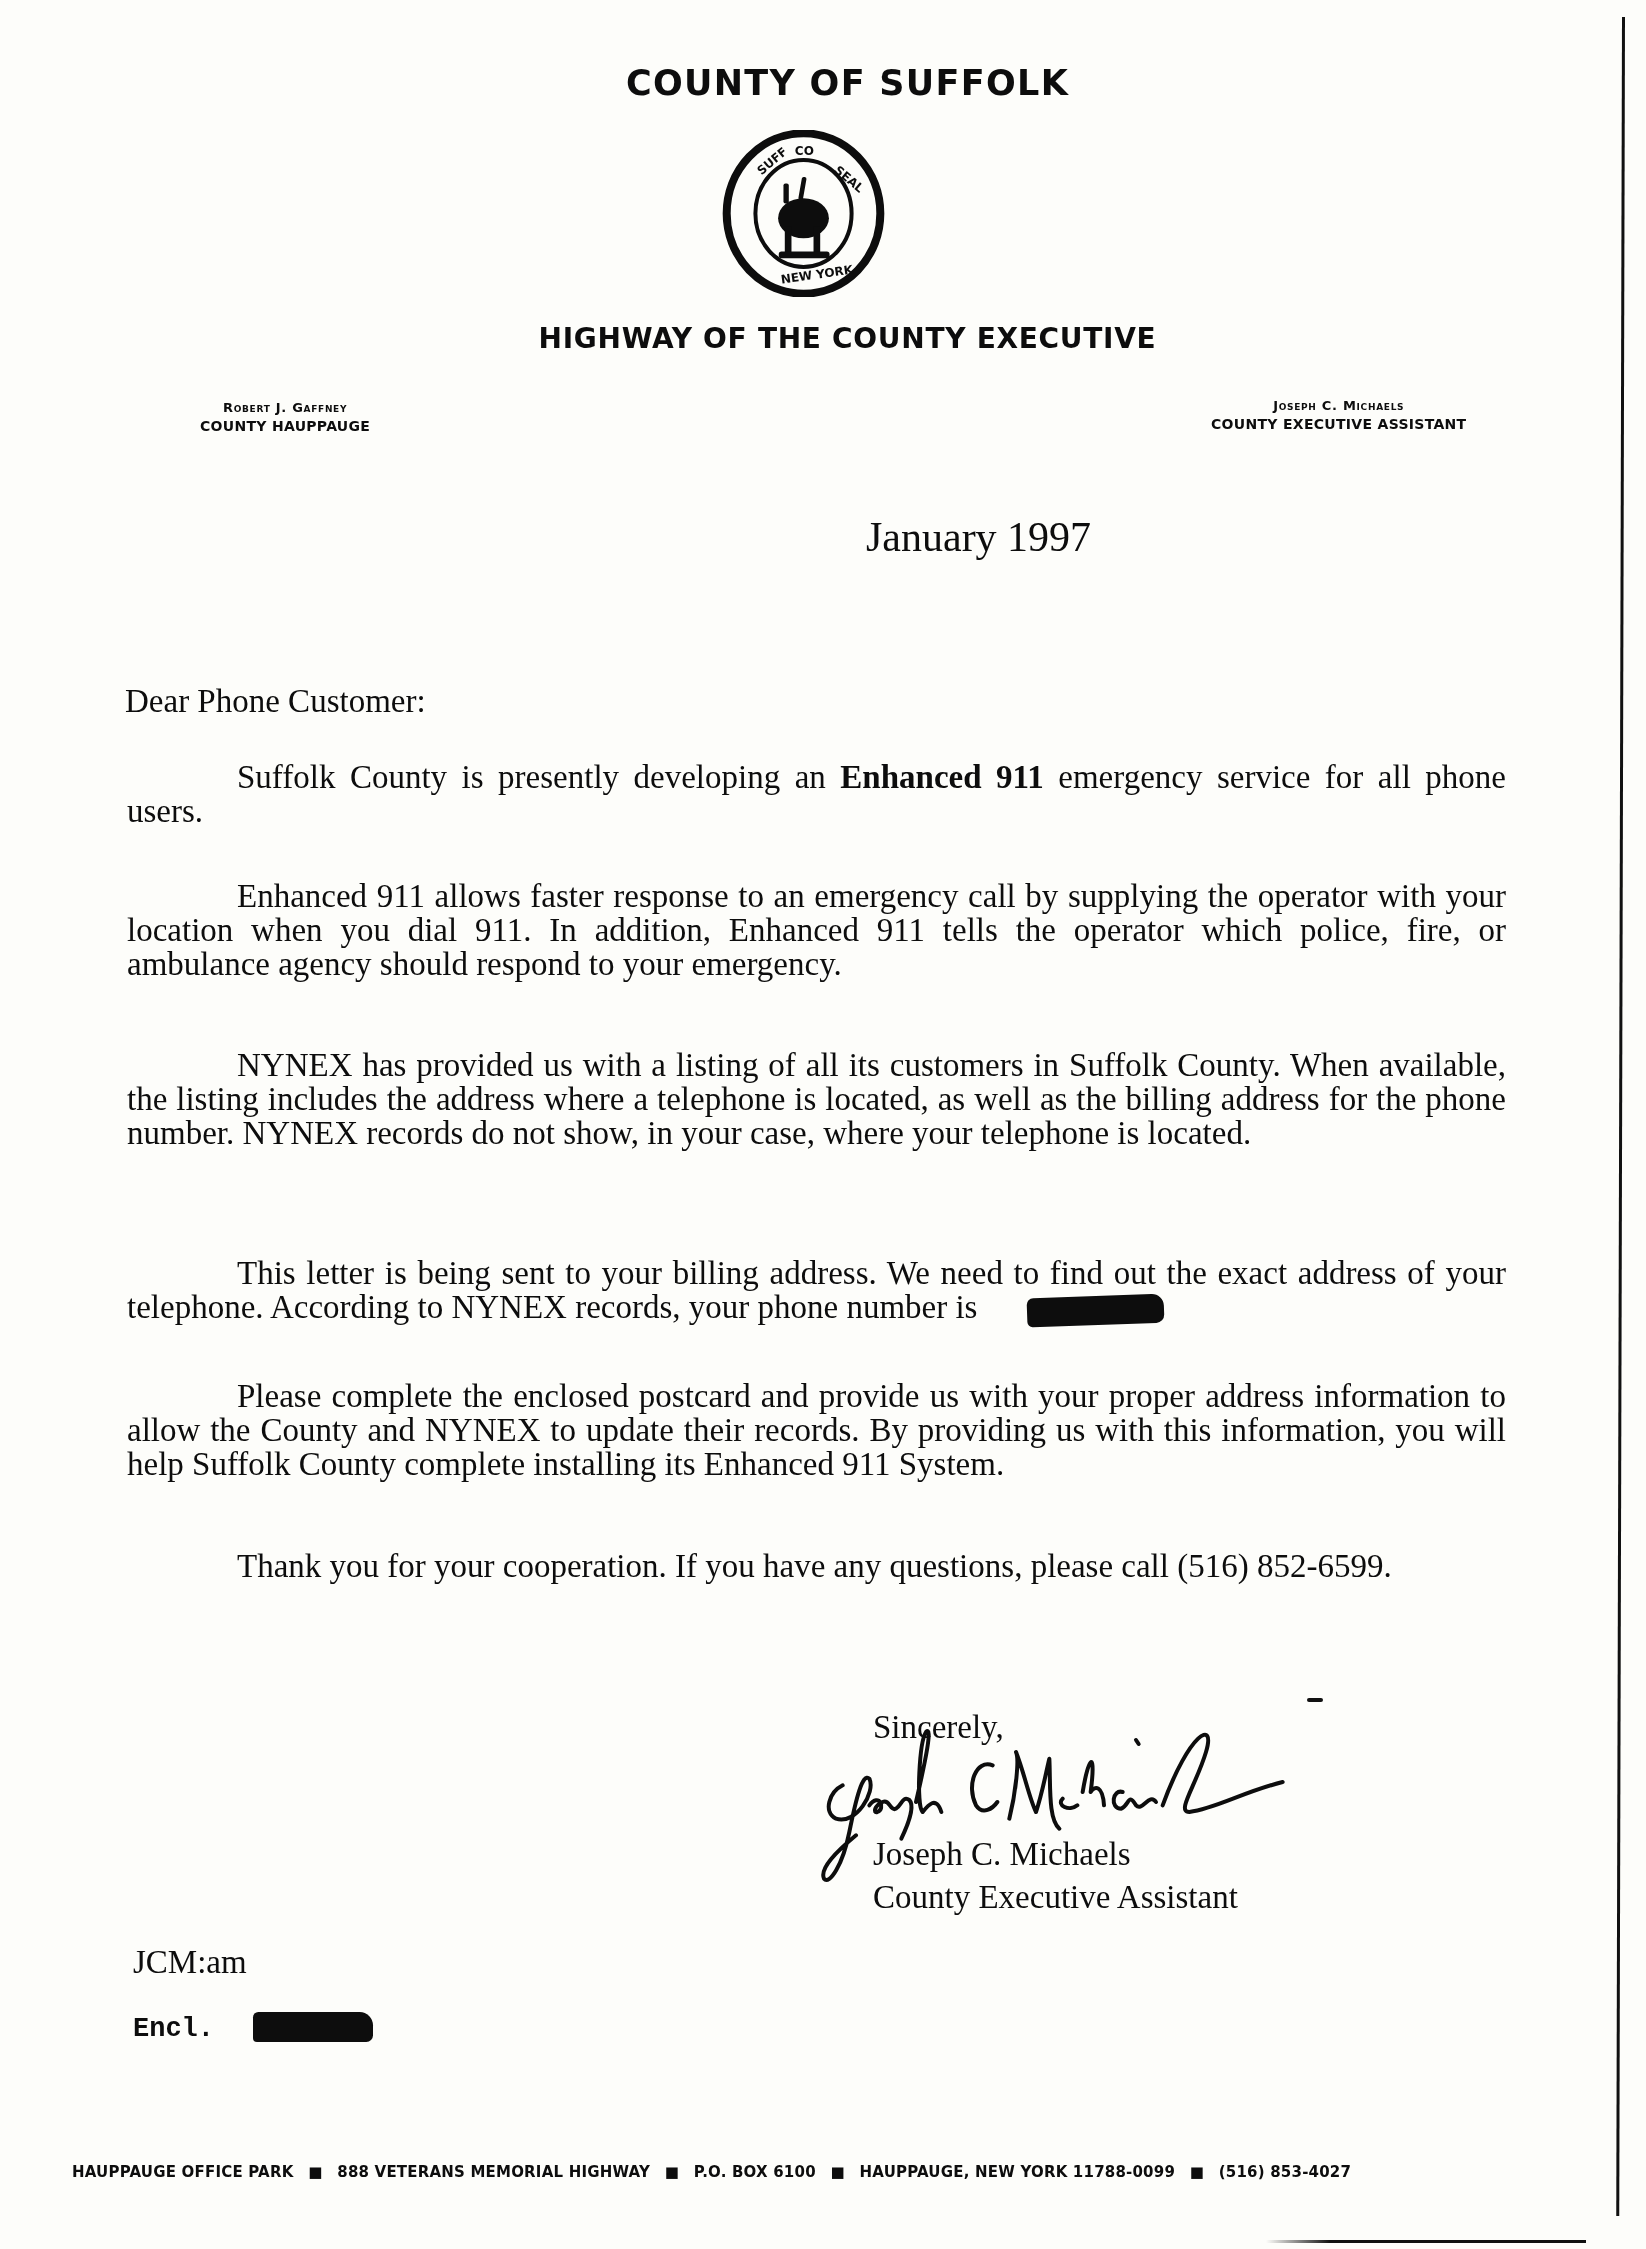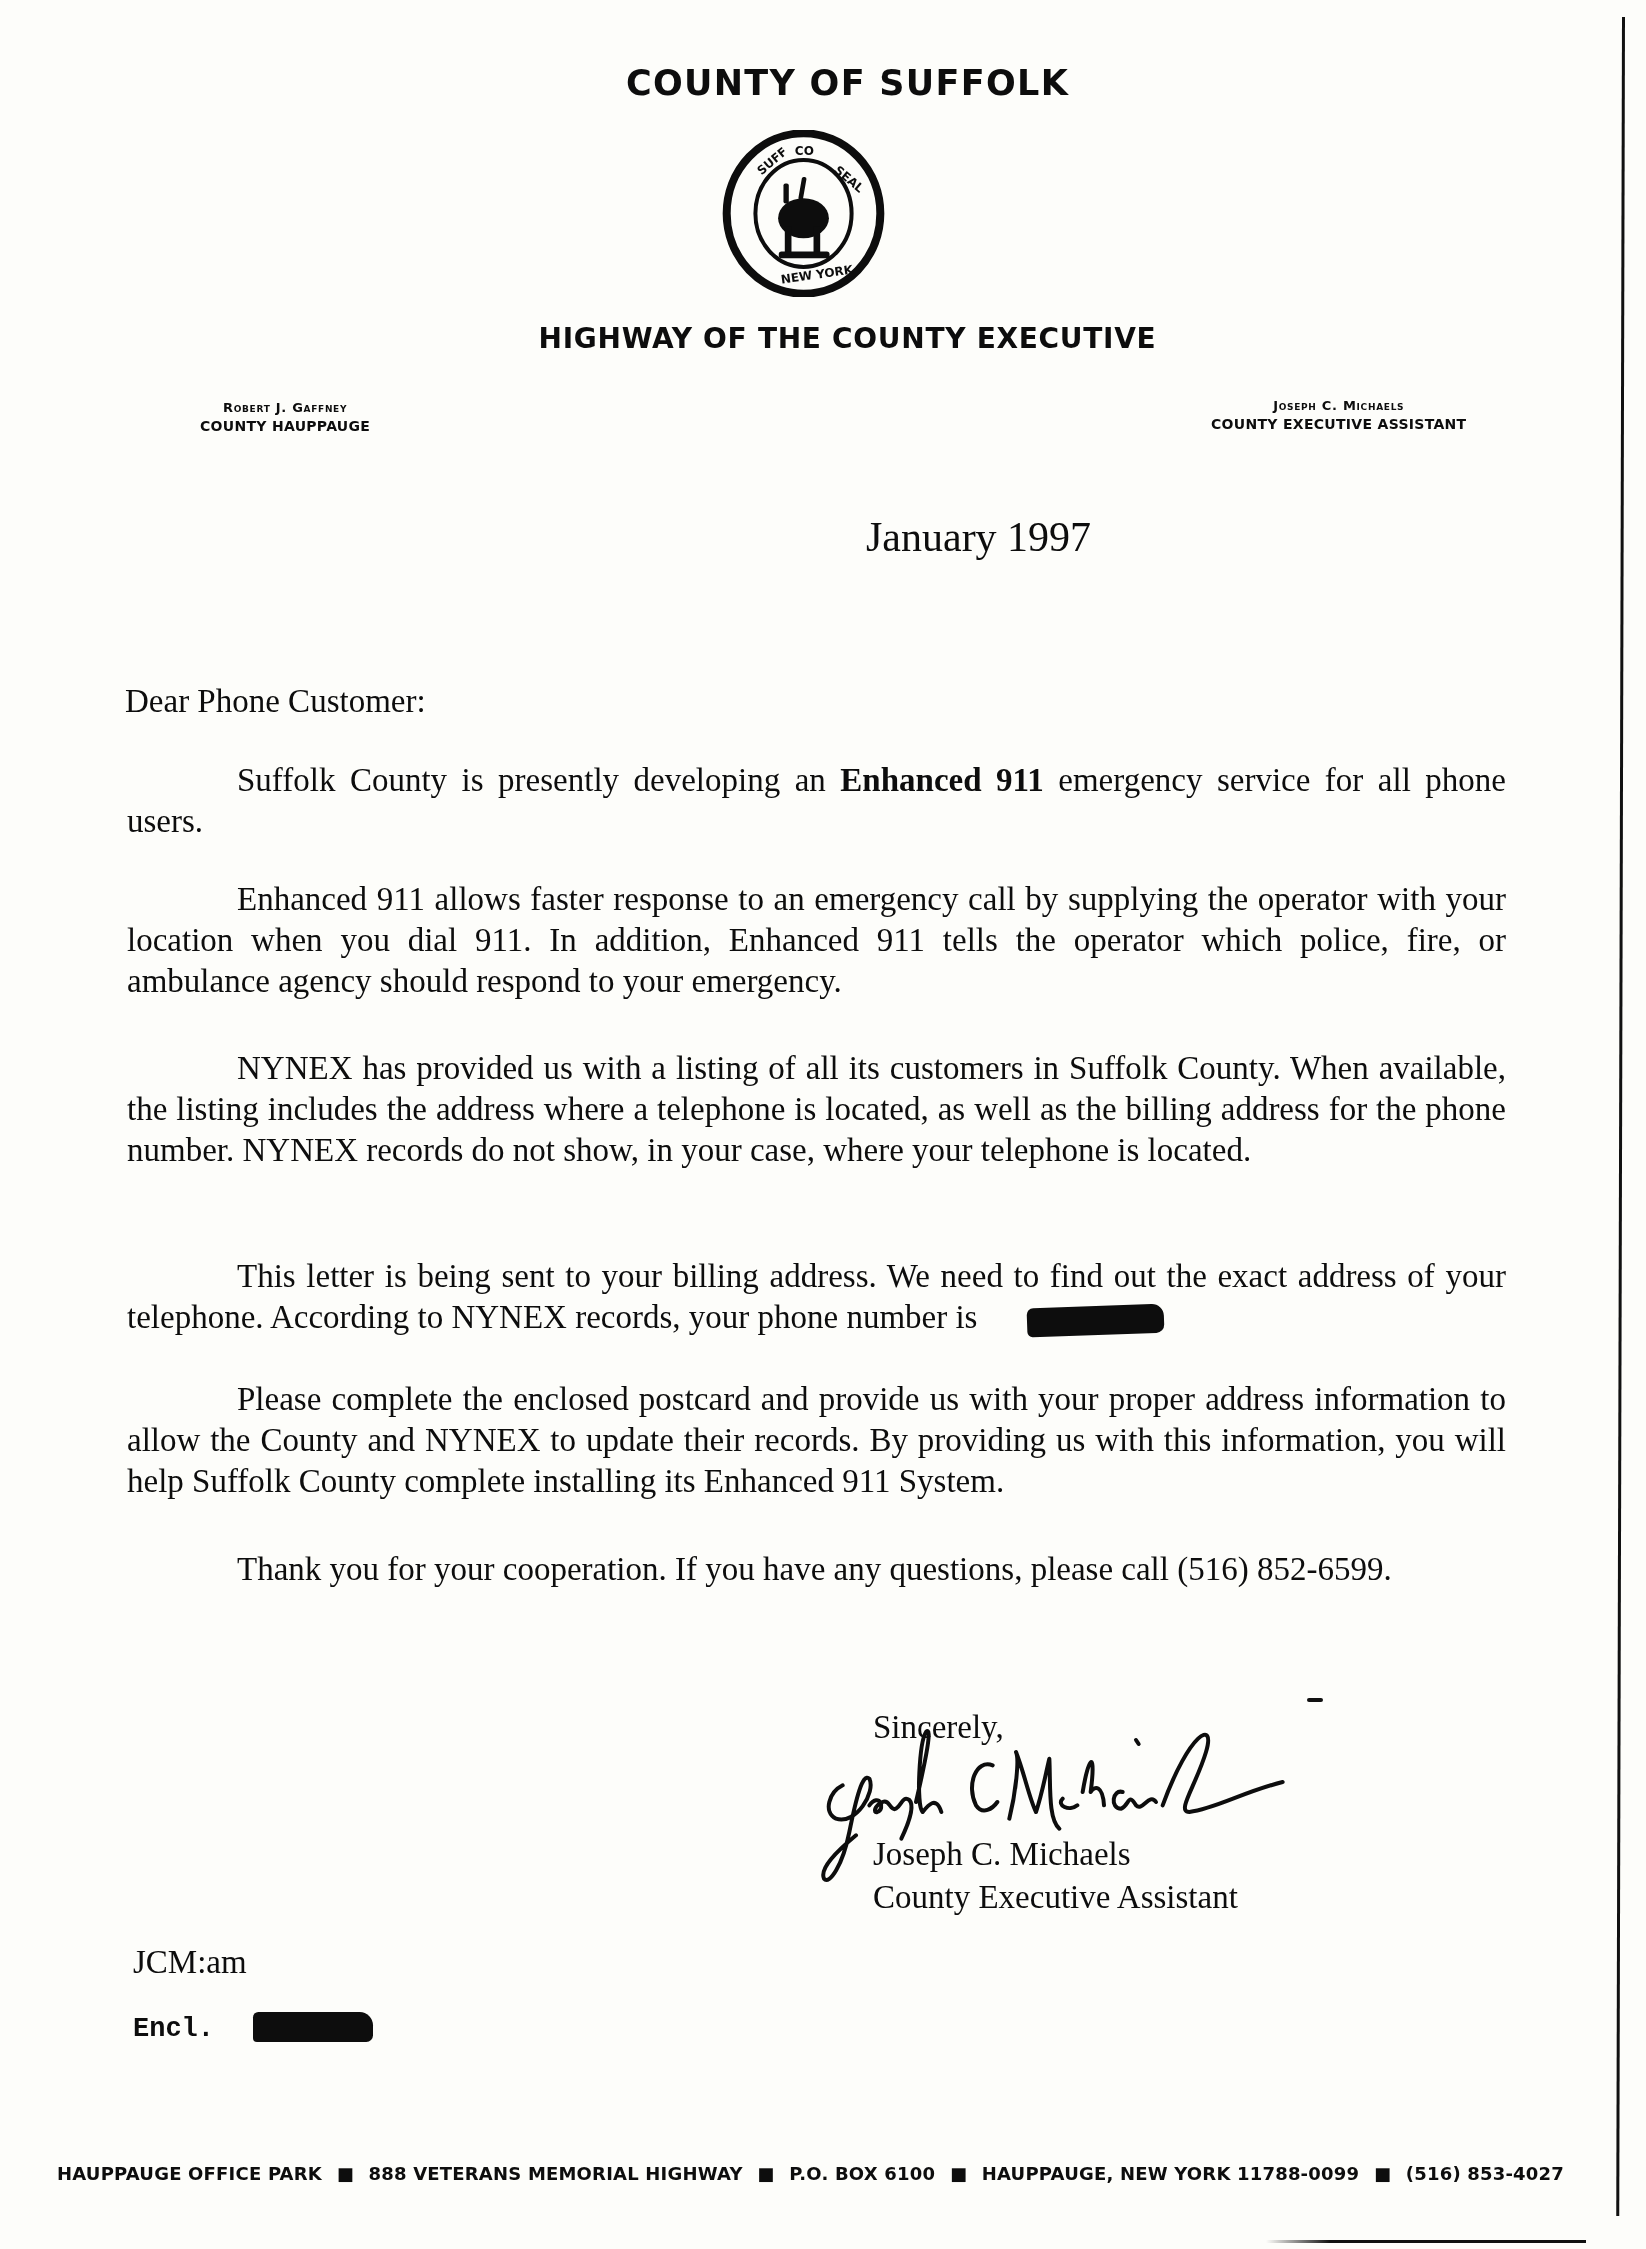--- a/index.html
+++ b/index.html
@@ -16,41 +16,41 @@
   .office-title { position: absolute; left: 0; width: 1599px; top: 322px; text-align: center; font-size: 28px; letter-spacing: 0.7px; }
 
   .exec-left { position: absolute; left: 152px; top: 400px; text-align: center; }
   .exec-right { position: absolute; left: 1163px; top: 398px; text-align: center; }
   .exec-name { font-size: 13px; font-variant: small-caps; letter-spacing: 0.7px; }
   .exec-title { font-size: 14px; letter-spacing: 0.3px; margin-top: 2.7px; }
 
   .date { position: absolute; left: 866px; top: 513px; font-size: 42px; }
   .salutation { position: absolute; left: 125px; top: 683px; font-size: 33px; }
 
-  .body-text { position: absolute; left: 127px; width: 1379px; font-size: 33px; line-height: 41px; text-align: justify; }
+  .body-text { position: absolute; left: 127px; width: 1379px; font-size: 33px; line-height: 34px; text-align: justify; }
   .body-text .indent { display: inline-block; width: 110px; }
   .p1 { top: 760px; }
   .p2 { top: 879px; }
   .p3 { top: 1048px; }
   .p4 { top: 1256px; }
   .p5 { top: 1379px; }
   .p6 { top: 1549px; }
   .redact-phone { display: inline-block; width: 137px; height: 29px; background: #0d0d0d; border-radius: 6.7px 12px 8px 5.3px; vertical-align: middle; margin-left: 50px; transform: rotate(-2deg); }
 
   .closing { position: absolute; left: 873px; top: 1709px; font-size: 33px; }
   .signature { position: absolute; left: 816px; top: 1712px; width: 480px; height: 180px; }
   .signer-name { position: absolute; left: 873px; top: 1836px; font-size: 33px; }
   .signer-title { position: absolute; left: 873px; top: 1879px; font-size: 33px; }
   .stray-mark { position: absolute; left: 1307px; top: 1698px; width: 16px; height: 4px; background: #111; border-radius: 2px; }
 
   .initials { position: absolute; left: 133px; top: 1944px; font-size: 33px; }
   .encl { position: absolute; left: 133px; top: 2014px; font-size: 27px; font-weight: bold; }
   .redact-encl { position: absolute; left: 253px; top: 2012px; width: 120px; height: 30px; background: #0d0d0d; border-radius: 5.3px 13.3px 6.7px 4px; }
 
-  .footer { position: absolute; left: 9px; top: 2163px; font-size: 18px; white-space: nowrap; letter-spacing: 0.2px; }
+  .footer { position: absolute; left: 24px; top: 2163px; font-size: 15px; white-space: nowrap; letter-spacing: 0.2px; }
   .footer .sep { display: inline-block; margin: 0 14.7px; }
 </style>
 </head>
 <body>
 
 <div class="edge-line-right"></div>
 <div class="edge-line-bottom"></div>
 
 <div class="county-title sans">COUNTY OF SUFFOLK</div>
 

